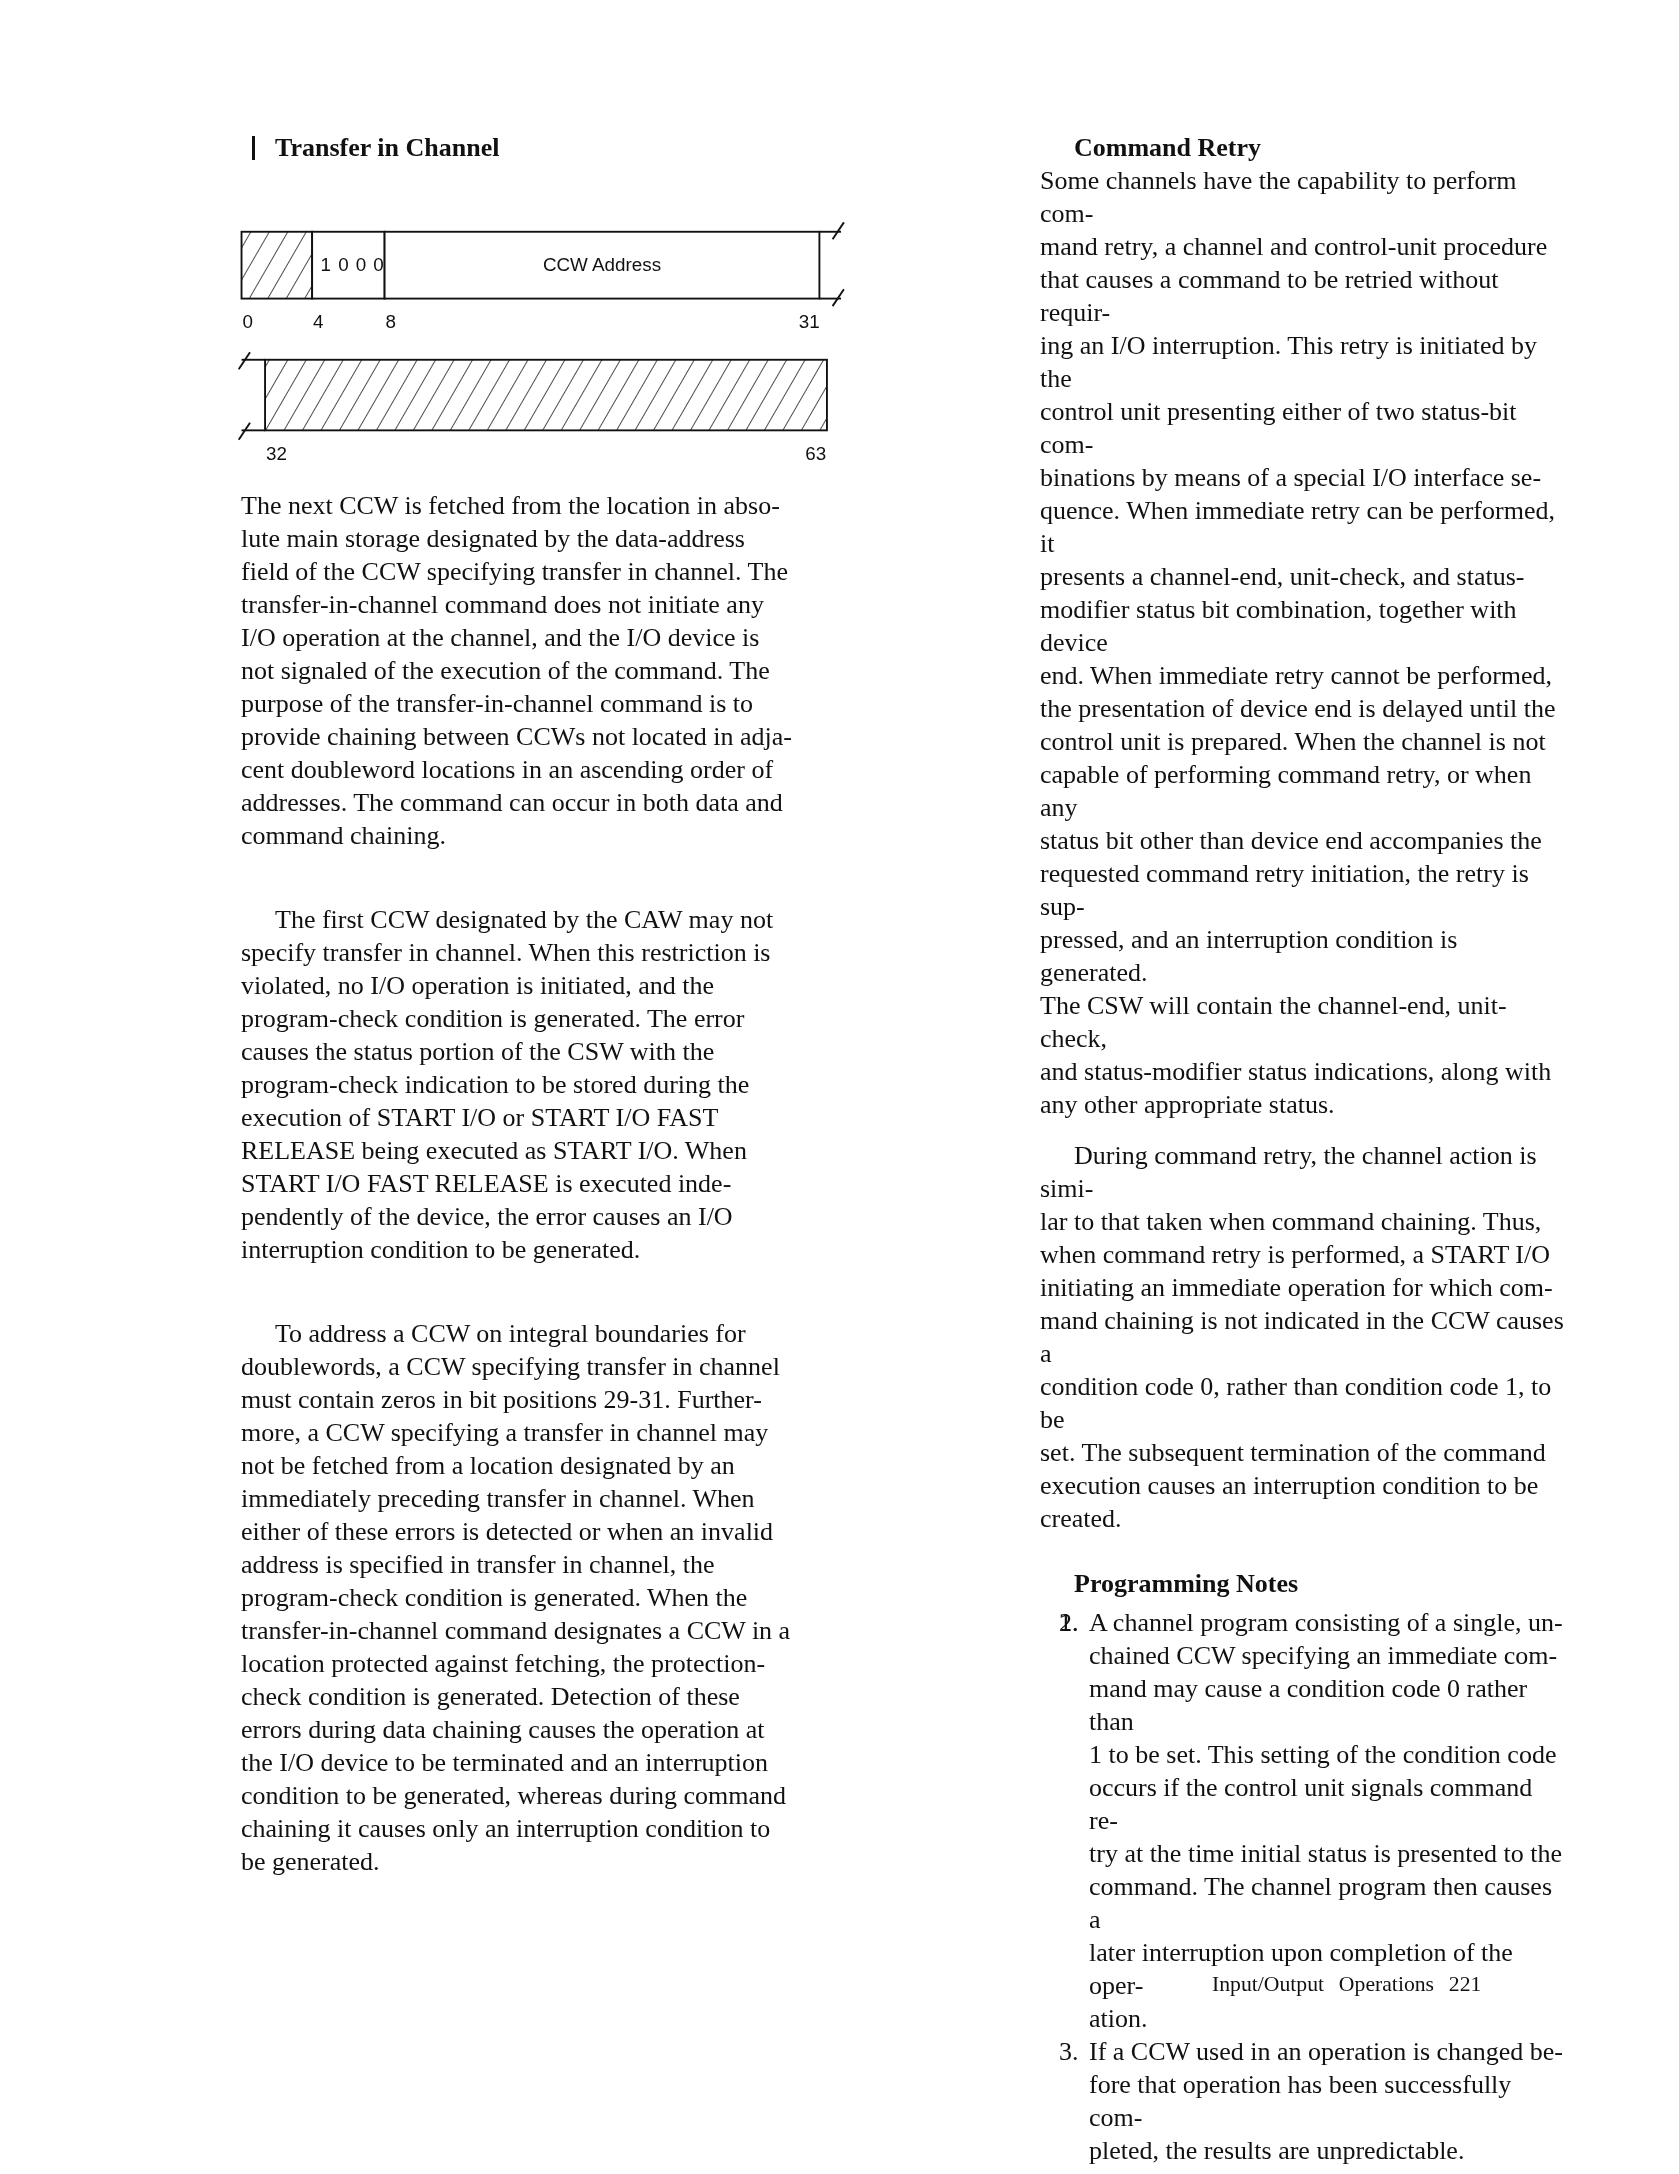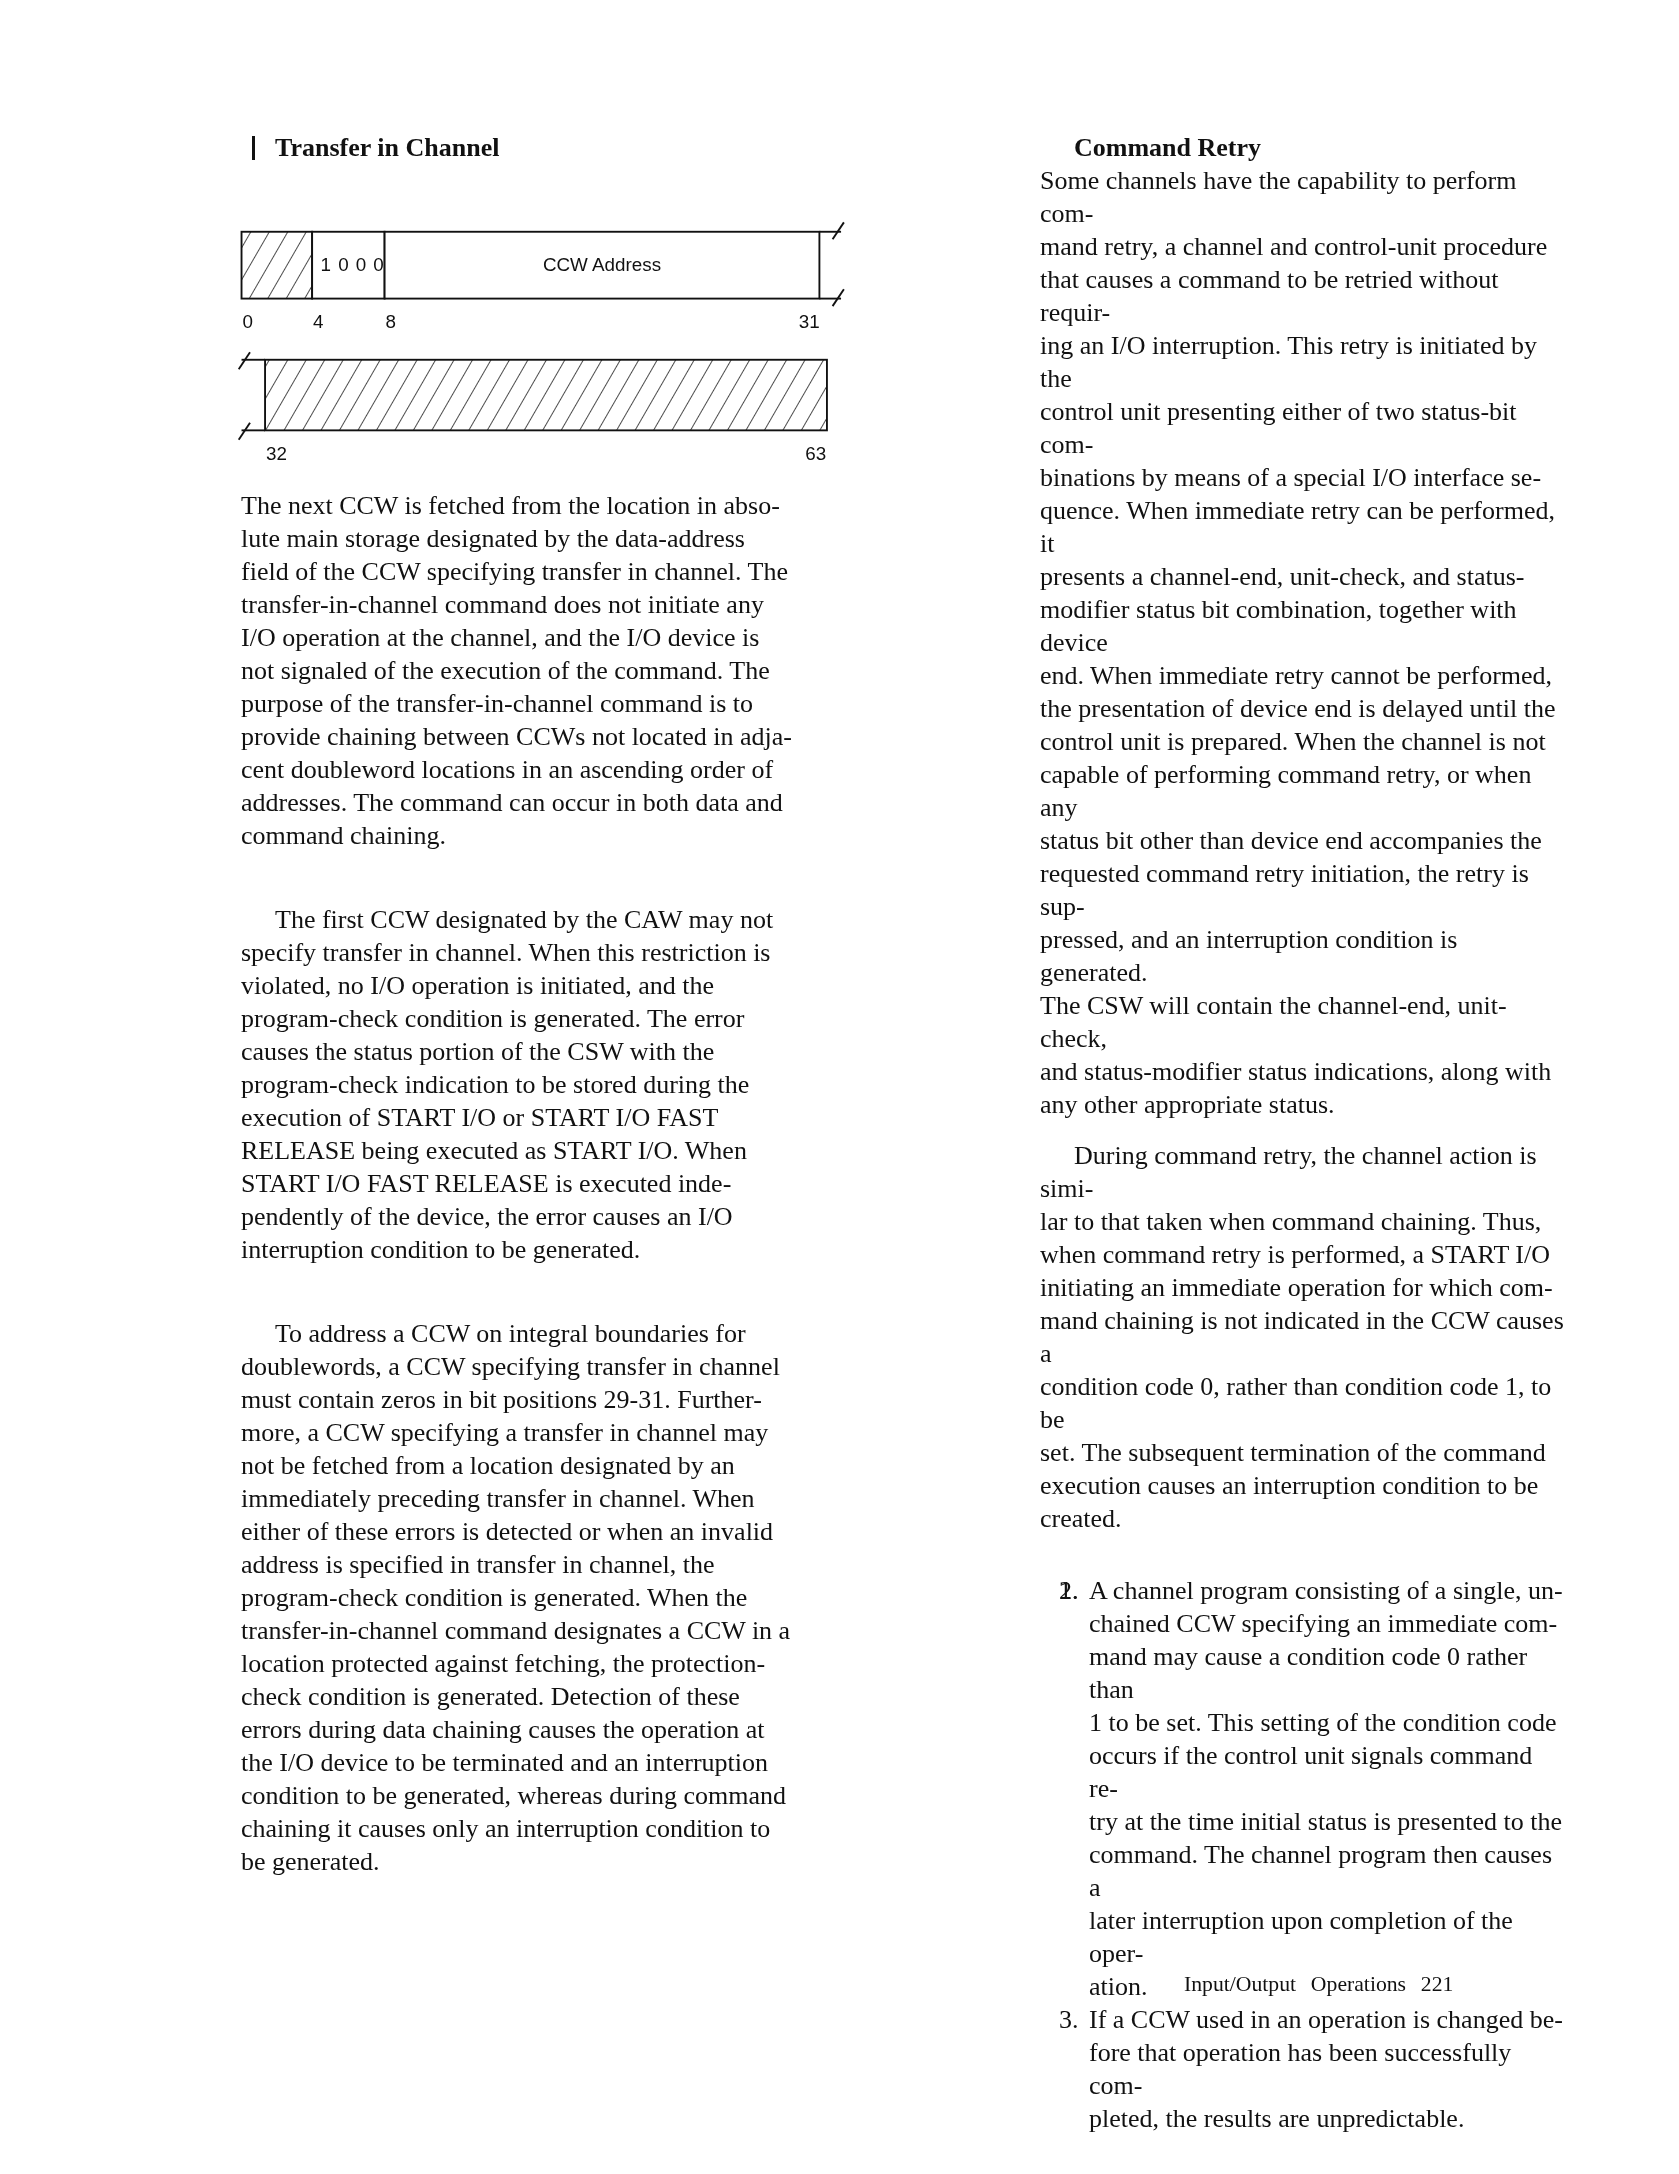--- a/index.html
+++ b/index.html
@@ -11,21 +11,21 @@
   .revbar { position: absolute; left: -22.6px; top: 3.8px; width: 2.8px; height: 24.5px; background: #111; }
   .para { margin: 0; white-space: pre-line; }
   .indent { text-indent: 34px; margin-top: 18px; }
   .gap { height: 33px; }
   .diagram { position: relative; height: 325px; margin-top: 0px; }
   .diagram svg { position: absolute; left: -7.5px; top: 0; }
   .diagram text { font-family: "Liberation Sans", sans-serif; font-size: 20px; fill: #111; }
   ol.notes { margin: 5.6px 0 0 0; padding-left: 0; list-style: none; }
   ol.notes li { position: relative; padding-left: 49px; white-space: pre-line; }
   ol.notes li .num { position: absolute; left: 19px; }
-  .footer { position: absolute; top: 1972px; left: 1184px; font-size: 21.7px; word-spacing: 9.4px; }
+  .footer { position: absolute; top: 1972px; left: 1212px; font-size: 21.7px; word-spacing: 9.4px; }
 </style>
 </head>
 <body>
 
 <div class="col left">
   <div class="section-head">
     <span class="revbar"></span>
     <span>Transfer in Channel</span>
   </div>
 
@@ -133,20 +133,21 @@
   <p class="para indent">During command retry, the channel action is simi-
 lar to that taken when command chaining. Thus,
 when command retry is performed, a START I/O
 initiating an immediate operation for which com-
 mand chaining is not indicated in the CCW causes a
 condition code 0, rather than condition code 1, to be
 set. The subsequent termination of the command
 execution causes an interruption condition to be
 created.</p>
   <div class="gap"></div>
+  <div class="section-head">Programming Notes</div>
   <ol class="notes">
     <li><span class="num">1.</span></li>
     <li><span class="num">2.</span><span>A channel program consisting of a single, un-
 chained CCW specifying an immediate com-
 mand may cause a condition code 0 rather than
 1 to be set. This setting of the condition code
 occurs if the control unit signals command re-
 try at the time initial status is presented to the
 command. The channel program then causes a
 later interruption upon completion of the oper-

